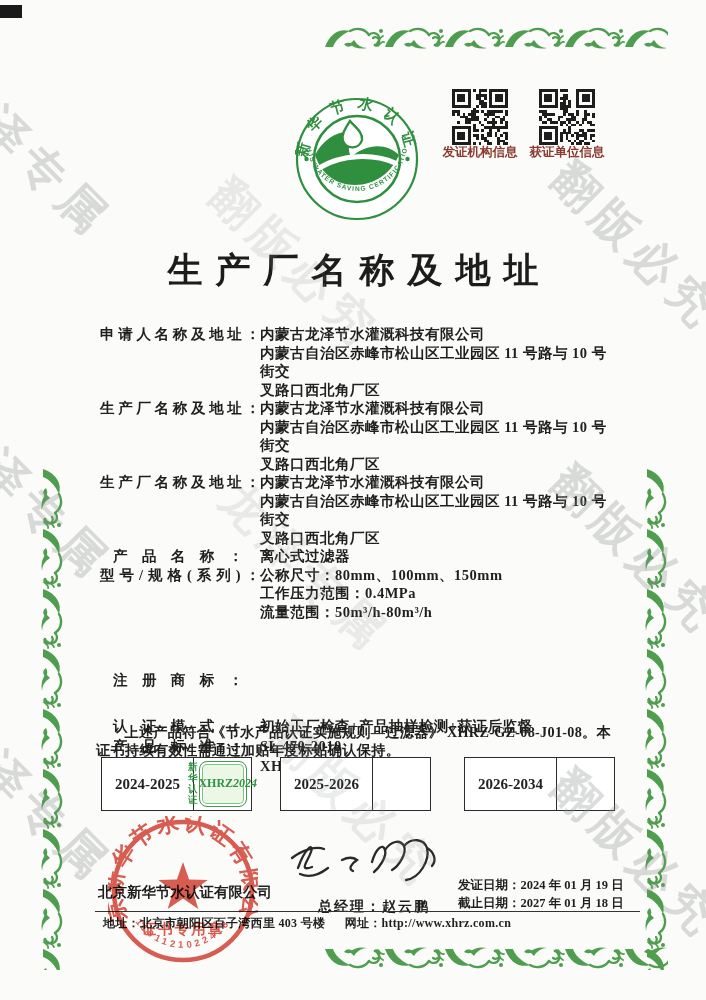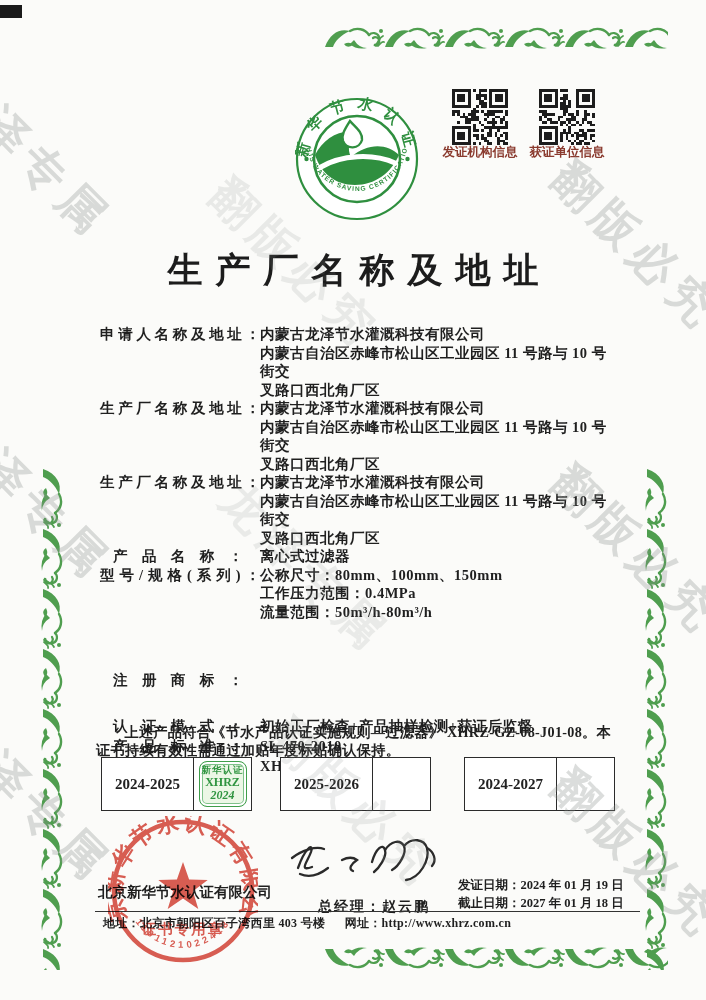--- a/index.html
+++ b/index.html
@@ -40,21 +40,21 @@
              line-height:17.5px;font-weight:700;text-indent:2em;letter-spacing:.3px;}
   
   .ybox{position:absolute;top:757px;height:54px;width:151px;border:1.4px solid #2b2b2b;
         display:flex;box-sizing:border-box;background:#fff;}
   .yb1{left:101px;} .yb2{left:268px;margin-left:12px;} .yb3{left:464px;}
   .ycell{width:91px;border-right:1.4px solid #2b2b2b;display:flex;align-items:center;
          justify-content:center;font-size:15px;font-weight:700;color:#222;}
   .ycell2{flex:1;display:flex;align-items:center;justify-content:center;}
   .sticker{width:46px;height:44px;border:1.6px solid #3f9e4a;border-radius:8px;
            background:#ecf7e6;box-shadow:inset 0 0 0 2px #fff,inset 0 0 0 3px #7fc28a;
-           display:flex;flex-direction:column;align-items:center;justify-content:center;
+           display:flex;flex-direction:row;align-items:center;justify-content:center;
            color:#2f9440;line-height:1.15;}
   .stk1{font-size:9.5px;font-weight:700;letter-spacing:1px;}
   .stk2{font-size:12px;font-weight:700;}
   .stk3{font-size:12px;font-style:italic;font-weight:700;}
   
   .seal{position:absolute;left:108px;top:816px;width:150px;height:150px;opacity:.88;
         mix-blend-mode:multiply;z-index:3;}
   .issuer{position:absolute;left:98px;top:883px;font-size:14.5px;font-weight:700;z-index:2;}
   .sig{position:absolute;left:278px;top:830px;width:175px;height:60px;}
   .mgr{position:absolute;left:318px;top:898px;font-size:14px;font-weight:700;letter-spacing:2px;}
@@ -707,21 +707,21 @@
         <span class="stk2">XHRZ</span>
         <span class="stk3">2024</span>
       </div>
     </div>
   </div>
   <div class="ybox yb2">
     <div class="ycell">2025-2026</div>
     <div class="ycell2"></div>
   </div>
   <div class="ybox yb3">
-    <div class="ycell">2024-2027</div>
+    <div class="ycell">2026-2034</div>
     <div class="ycell2"></div>
   </div>
 
   <svg class="seal" viewBox="0 0 150 150">
     <defs>
       <path id="sealArc" d="M 24,111 A 62,62 0 1 1 126,111" fill="none"></path>
       <path id="sealBot" d="M 22,94 A 56,56 0 0 0 128,94" fill="none"></path>
     </defs>
     <circle cx="75" cy="75" r="69" fill="none" stroke="#d6473c" stroke-width="4.5"></circle>
     <text font-size="22" font-weight="bold" fill="#d6473c" letter-spacing="3" font-family="Liberation Serif,DejaVu Serif,serif">

